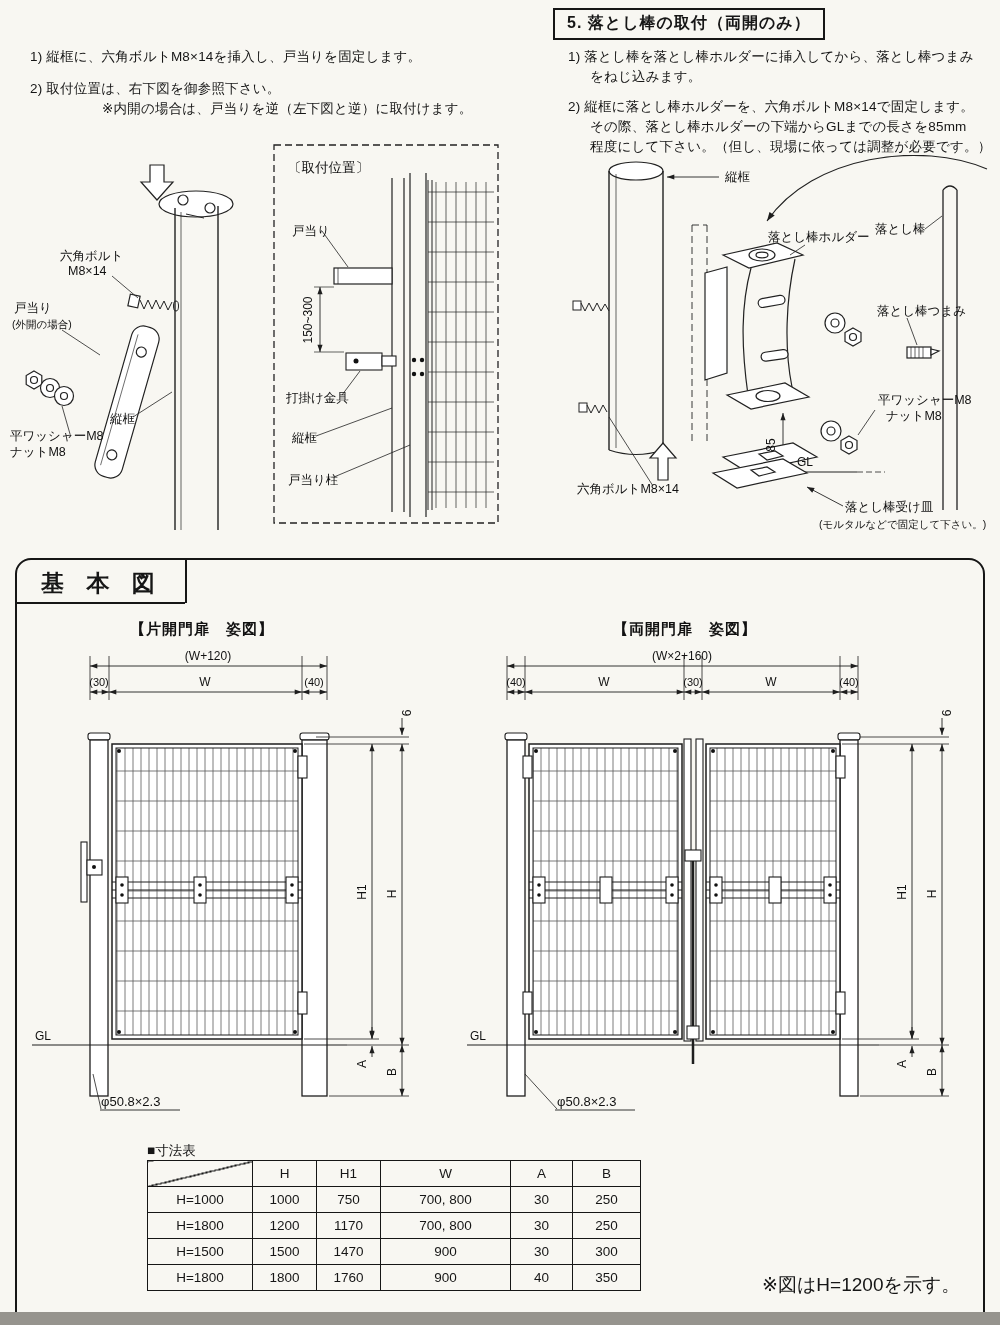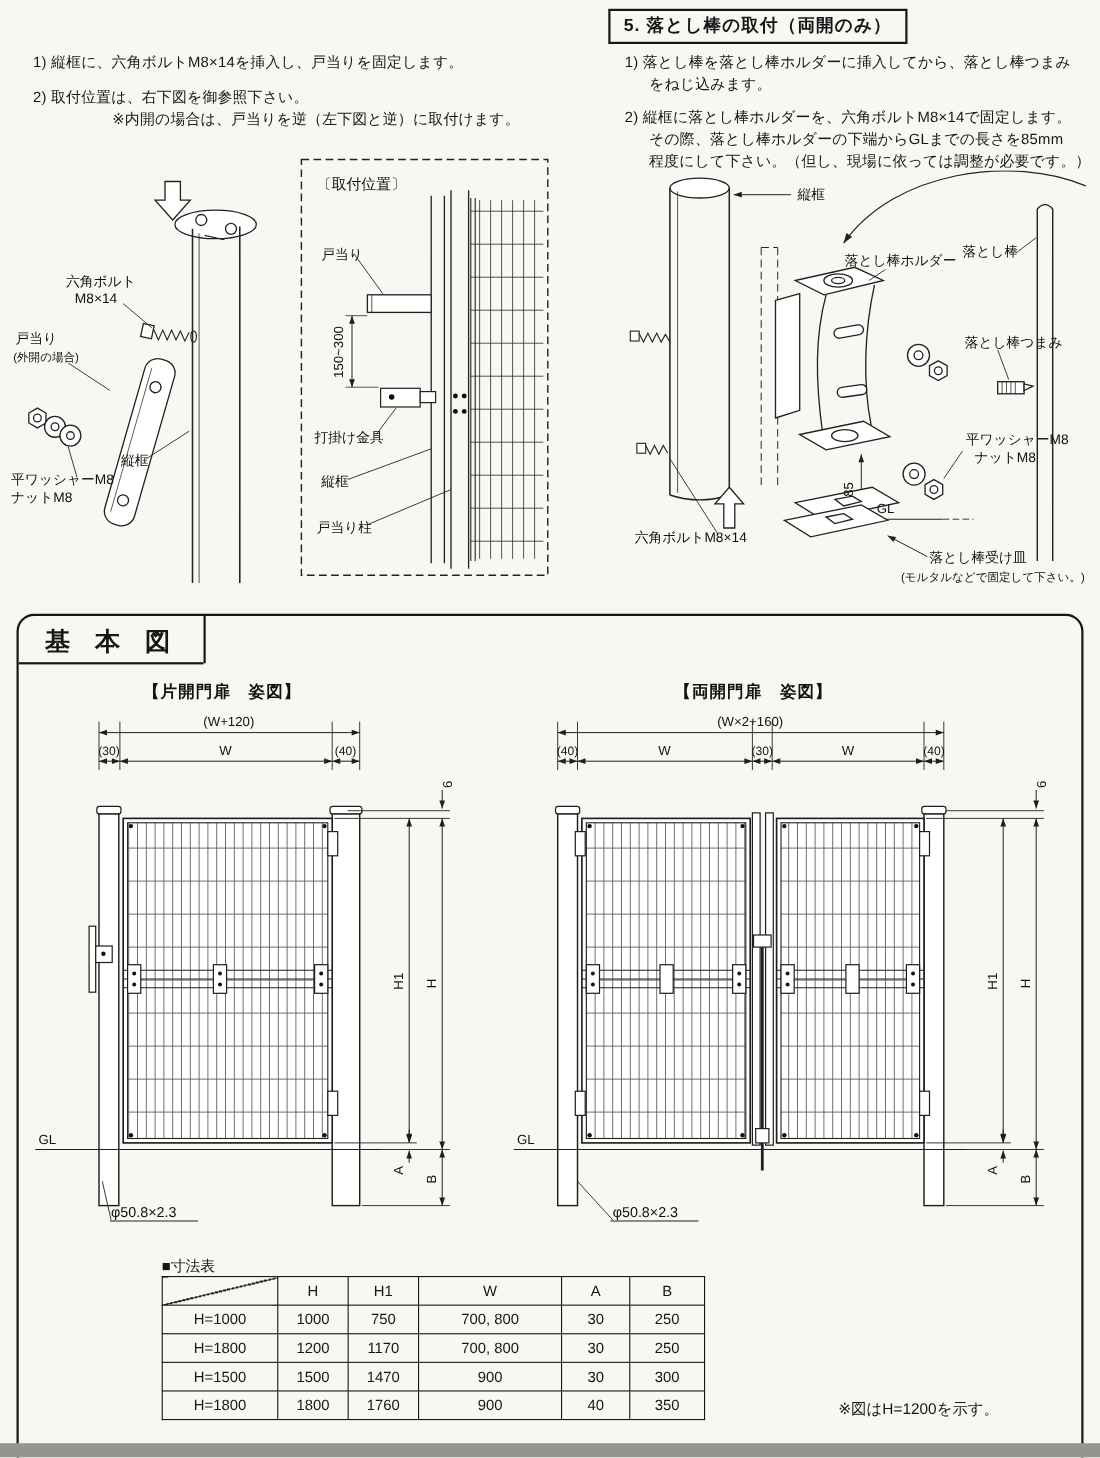--- a/index.html
+++ b/index.html
@@ -13,21 +13,21 @@
   .lbl{font-size:12.5px;fill:#111;}
   .lbl-s{font-size:10.5px;fill:#111;}
   .dim{font-size:12px;fill:#111;}
   .cap{font-size:15px;font-weight:bold;fill:#111;letter-spacing:1px;}
   .basic-box{border:2px solid #161616;border-radius:16px;}
   .btitle{font-size:23px;font-weight:bold;letter-spacing:8px;white-space:nowrap;}
   .tbl-title{font-size:13.5px;}
   table.dims{border-collapse:collapse;font-size:13.5px;background:#f8f7f2;}
   table.dims th,table.dims td{border:1px solid #161616;text-align:center;height:26px;padding:0 6px;font-weight:normal;}
   .diag-cell{background:linear-gradient(to bottom right,transparent calc(50% - .7px),#161616 calc(50% - .7px),#161616 calc(50% + .7px),transparent calc(50% + .7px));}
-  .note{font-size:14px;white-space:nowrap;}
+  .note{font-size:19px;white-space:nowrap;}
   .scan-edge{background:#96948e;}
 </style>
 </head>
 <body>
 
 <div class="page">
 
   <div class="abs step" style="left:30px;top:48px;">1) 縦框に、六角ボルトM8×14を挿入し、戸当りを固定します。</div>
   <div class="abs step" style="left:30px;top:80px;">2) 取付位置は、右下図を御参照下さい。</div>
   <div class="abs step" style="left:62px;top:100px;margin-left:40px;">※内開の場合は、戸当りを逆（左下図と逆）に取付けます。</div>

